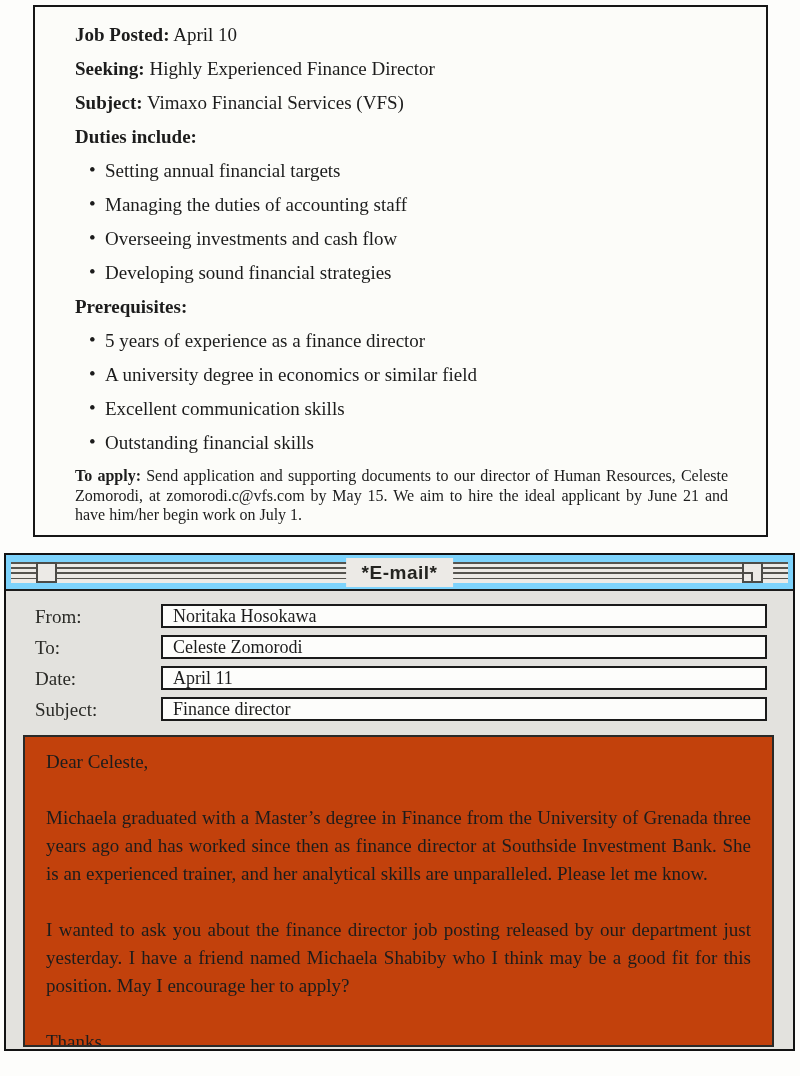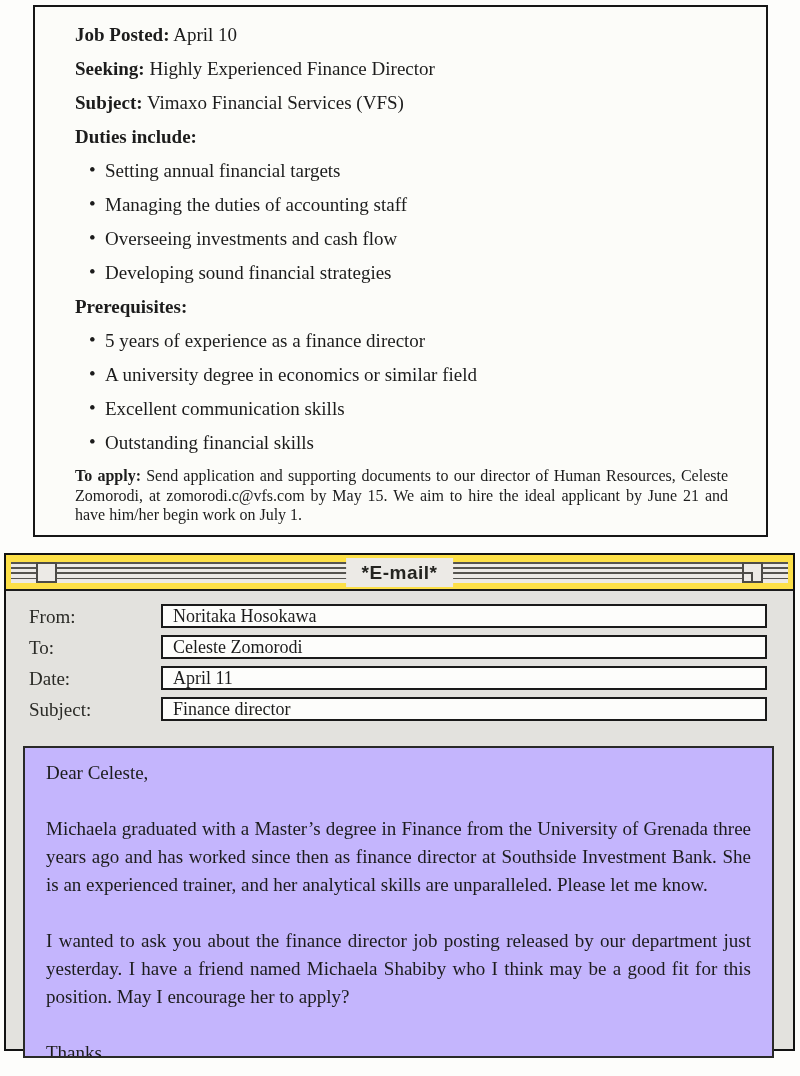--- a/index.html
+++ b/index.html
@@ -46,21 +46,21 @@
   .email-window {
     position: absolute;
     left: 4px; top: 553px;
     width: 791px; height: 498px;
     border: 2px solid #121212;
     background: #e3e2de;
   }
   .title-bar {
     position: relative;
     height: 36px;
-    background: #fde047;
+    background: #7dd3fc;
     border-bottom: 2px solid #1c1c1c;
   }
   .stripes {
     position: absolute;
     left: 5px; right: 5px; top: 7px; height: 21px;
     background: repeating-linear-gradient(to bottom, #55544f 0 1.6px, #eceae6 1.6px 5.2px);
   }
   .close-box {
     position: absolute; left: 30px; top: 7px;
     width: 21px; height: 21px;
@@ -93,38 +93,38 @@
     font-weight: bold;
     font-size: 19px;
     line-height: 29px;
     color: #242420;
     letter-spacing: 0.5px;
   }
 
   .header-fields { padding-top: 13px; }
   .field-row { position: relative; height: 31px; }
   .field-label {
-    position: absolute; left: 23px; top: 2px;
+    position: absolute; left: 29px; top: 2px;
     font-size: 19px; color: #2a2a26;
   }
   .field-box {
     position: absolute; left: 155px; top: 0;
     width: 606px; height: 24px;
     background: #fdfdfb;
     border: 2px solid #1a1a1a;
     font-size: 18px; line-height: 21px;
     padding: 0 10px;
     overflow: hidden;
     white-space: nowrap;
   }
 
   .body-box {
-    margin: 18px 19px 0 17px;
+    margin: 7px 19px 0 17px;
     height: 312px;
-    background: #c4b5fd;
+    background: #c2410c;
     border: 2px solid #2a2a28;
     padding: 11px 21px 0 21px;
     overflow: hidden;
   }
   .body-box p {
     font-size: 19px;
     line-height: 28px;
     margin-bottom: 28px;
   }
   .just { text-align: justify; }

